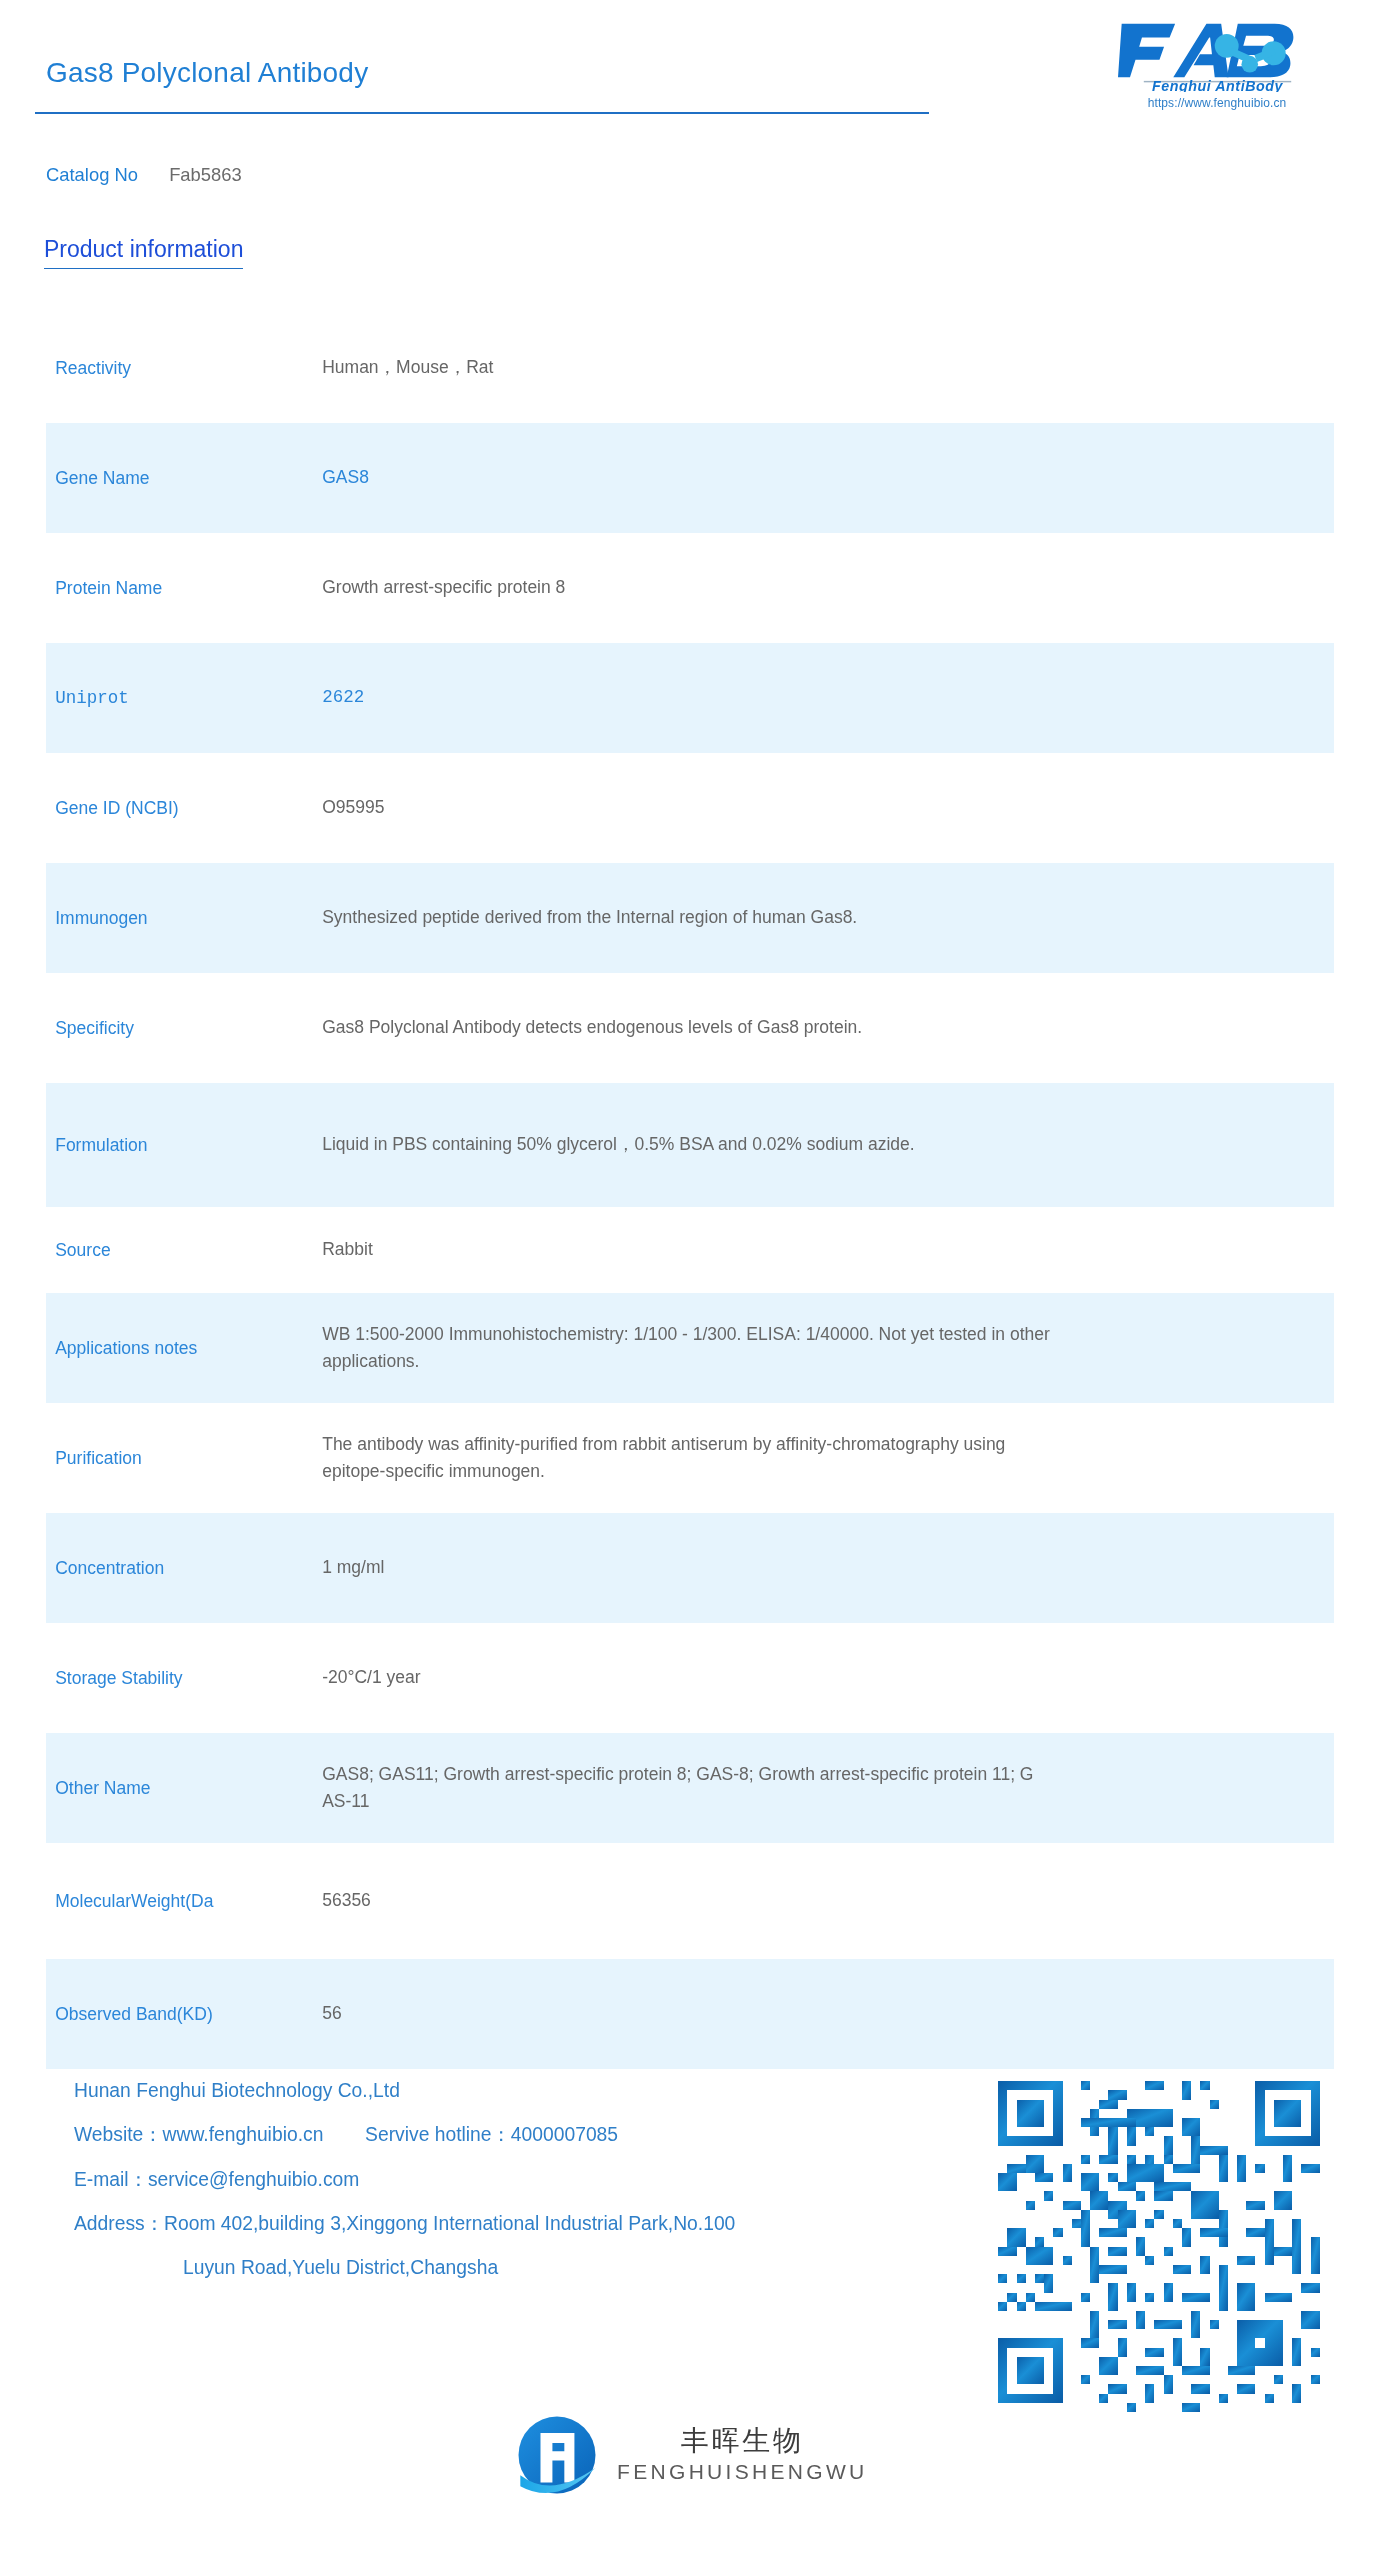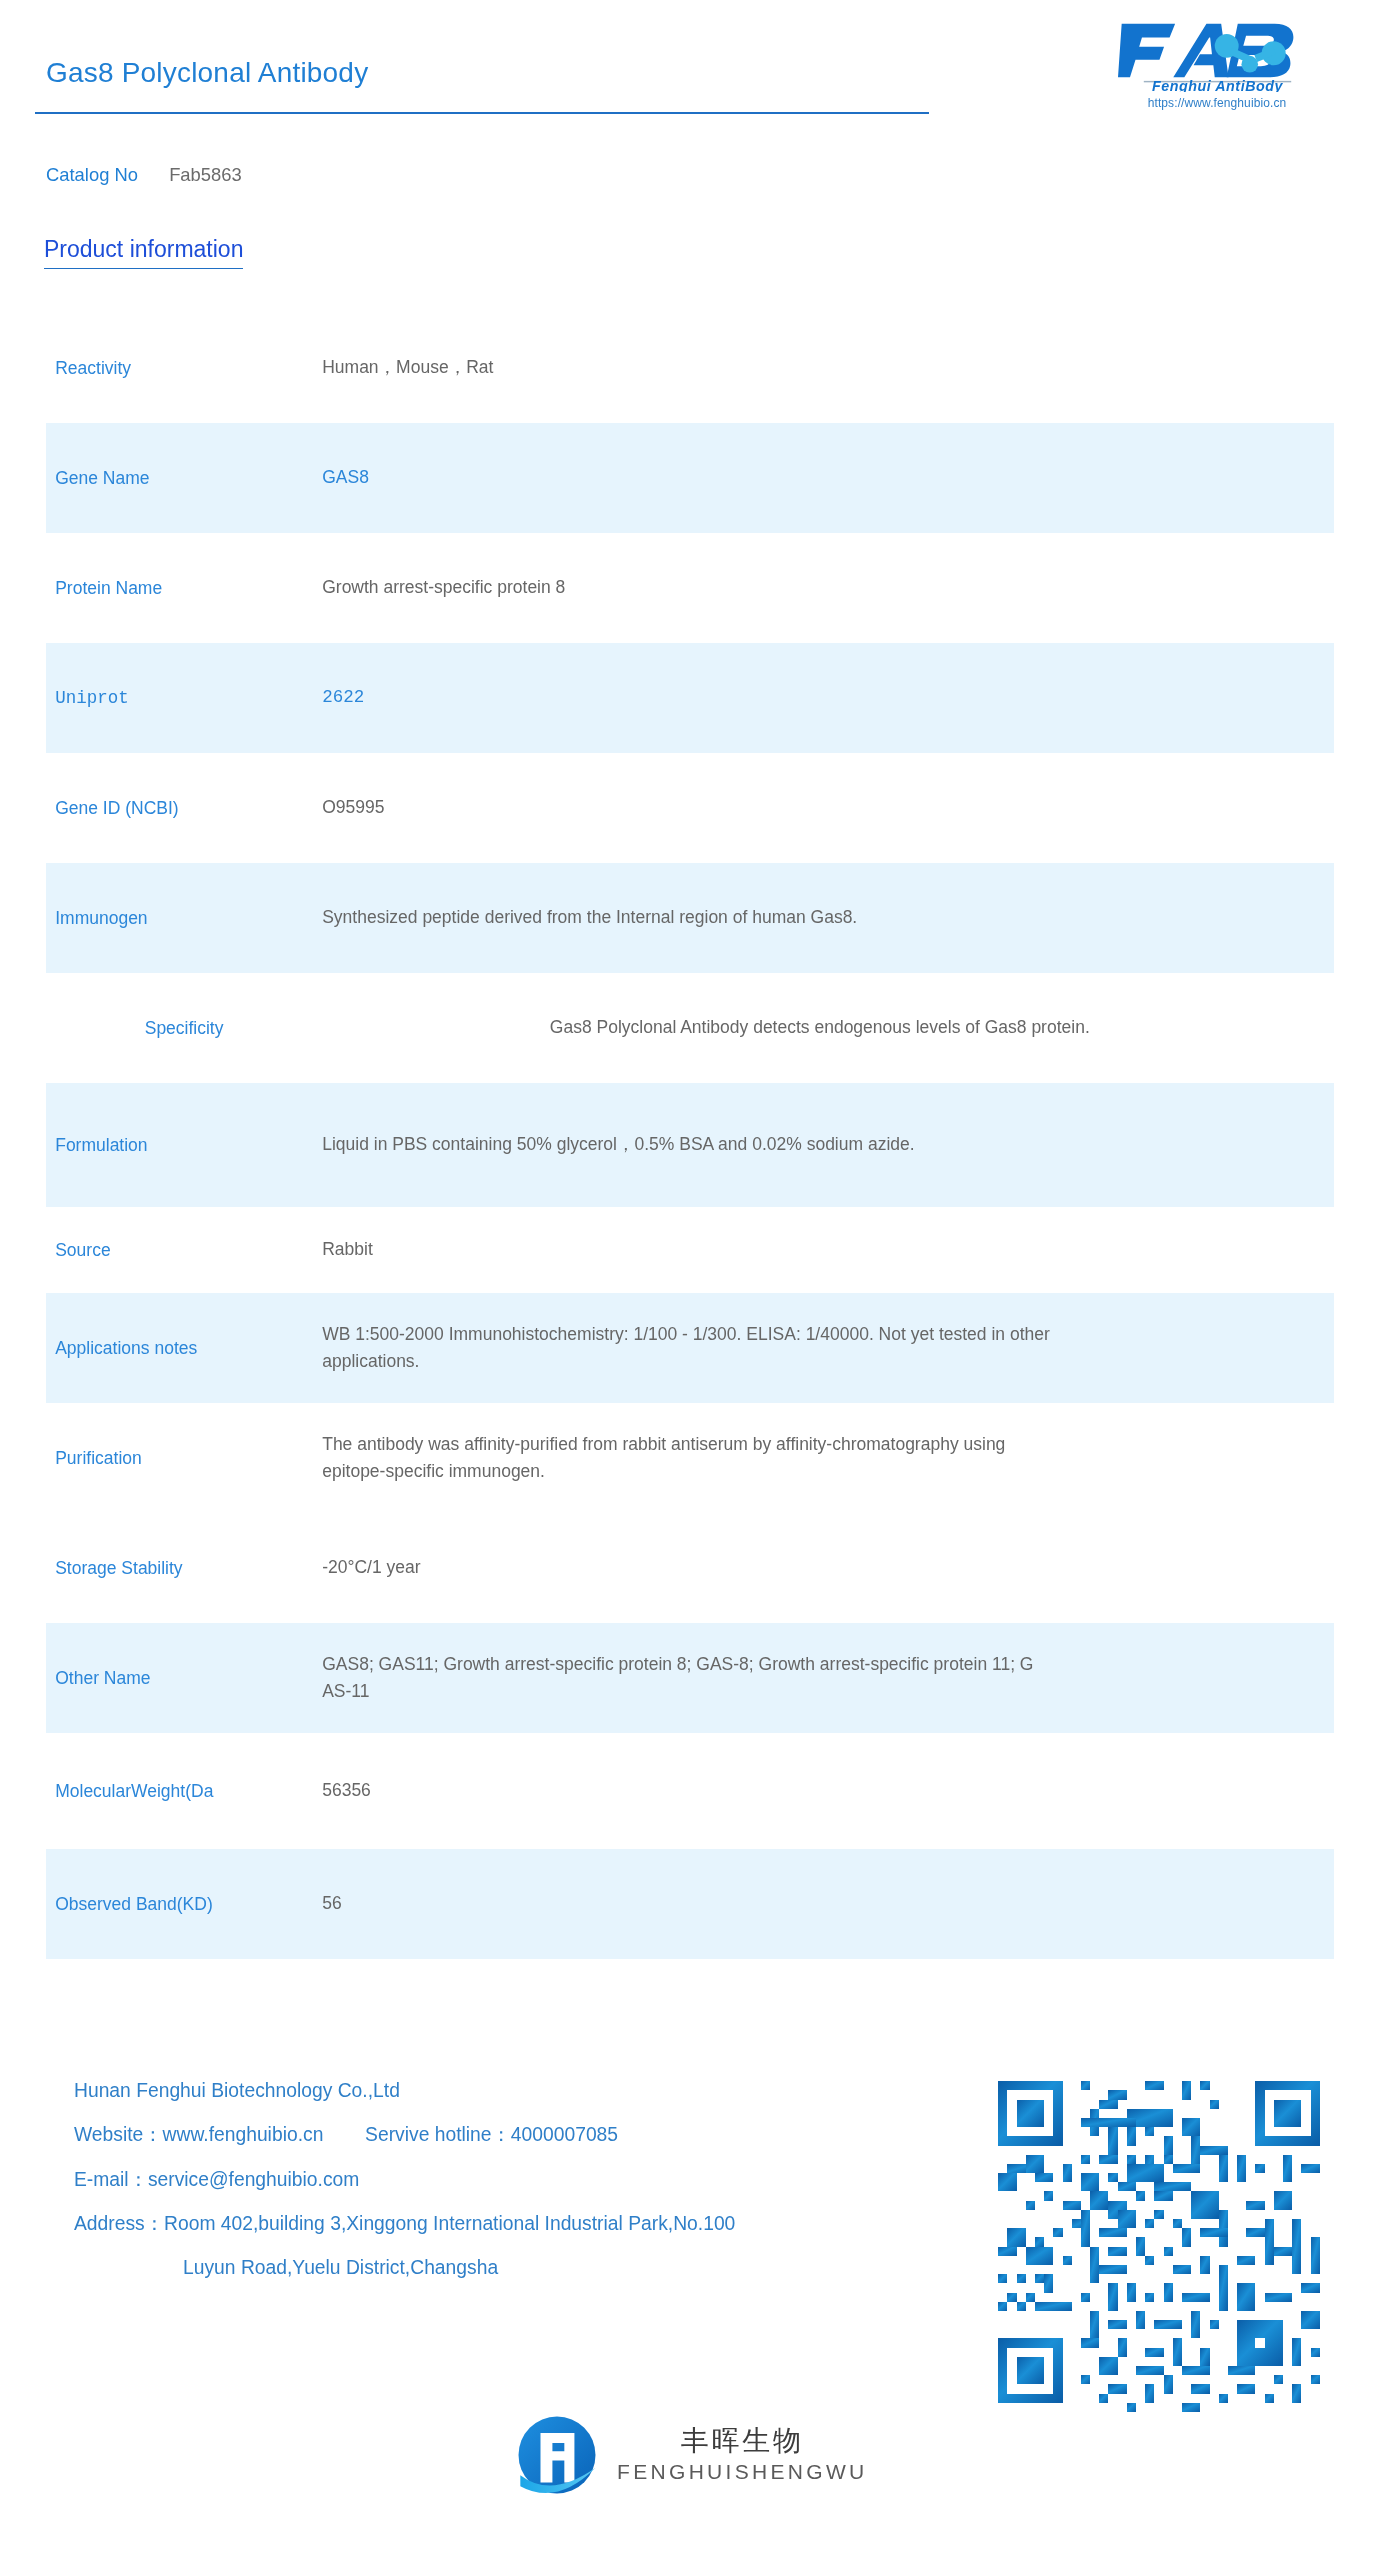--- a/index.html
+++ b/index.html
@@ -222,41 +222,45 @@
       <div class="cell-value accent">2622</div>
     </div>
     <div class="info-row" style="height: 110px;">
       <div class="cell-label">Gene ID (NCBI)</div>
       <div class="cell-value">O95995</div>
     </div>
     <div class="info-row shaded" style="height: 110px;">
       <div class="cell-label">Immunogen</div>
       <div class="cell-value">Synthesized peptide derived from the Internal region of human Gas8.</div>
     </div>
-    <div class="info-row" style="height: 110px; text-align: center;">
+    <div class="info-row" style="height: 110px;">
       <div class="cell-label">Specificity</div>
       <div class="cell-value">Gas8 Polyclonal Antibody detects endogenous levels of Gas8 protein.</div>
     </div>
     <div class="info-row shaded" style="height: 124px;">
       <div class="cell-label">Formulation</div>
       <div class="cell-value">Liquid in PBS containing 50% glycerol，0.5% BSA and 0.02% sodium azide.</div>
     </div>
     <div class="info-row" style="height: 86px;">
       <div class="cell-label">Source</div>
       <div class="cell-value">Rabbit</div>
     </div>
     <div class="info-row shaded" style="height: 110px;">
       <div class="cell-label">Applications notes</div>
       <div class="cell-value">WB 1:500-2000 Immunohistochemistry: 1/100 - 1/300. ELISA: 1/40000. Not yet tested in other
  applications.</div>
     </div>
     <div class="info-row" style="height: 110px;">
       <div class="cell-label">Purification</div>
       <div class="cell-value">The antibody was affinity-purified from rabbit antiserum by affinity-chromatography using
 epitope-specific immunogen.</div>
+    </div>
+    <div class="info-row shaded" style="height: 110px;">
+      <div class="cell-label">Concentration</div>
+      <div class="cell-value">1 mg/ml</div>
     </div>
     <div class="info-row" style="height: 110px;">
       <div class="cell-label">Storage Stability</div>
       <div class="cell-value">-20°C/1 year</div>
     </div>
     <div class="info-row shaded" style="height: 110px;">
       <div class="cell-label">Other Name</div>
       <div class="cell-value">GAS8; GAS11; Growth arrest-specific protein 8; GAS-8; Growth arrest-specific protein 11; G
 AS-11</div>
     </div>

